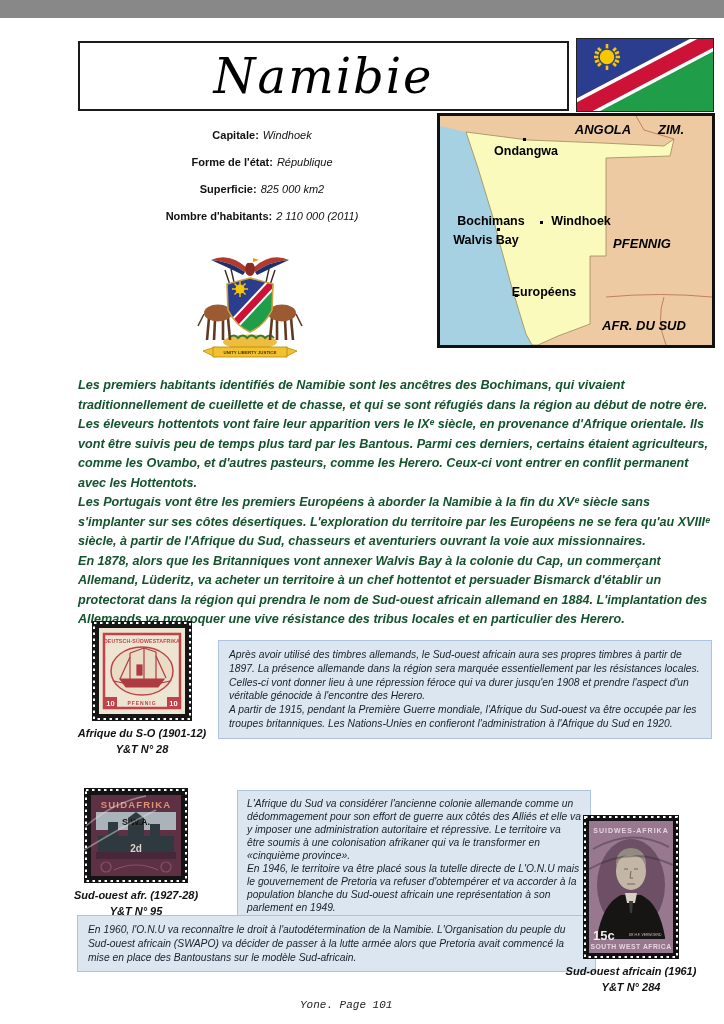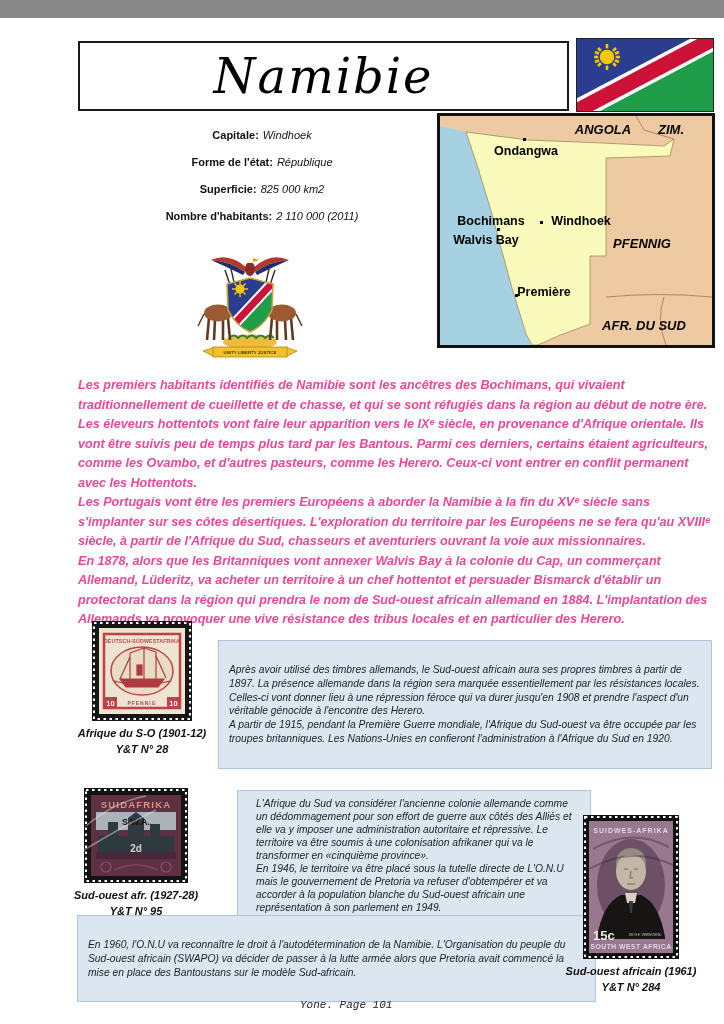--- a/index.html
+++ b/index.html
@@ -27,29 +27,29 @@
   .coa{position:absolute;left:185px;top:230px;width:130px;height:112px;}
   
   .map-box{position:absolute;left:437px;top:95px;width:272px;height:229px;border:3px solid #111;background:#f9a8d4;}
   .map-box svg{position:absolute;left:0;top:0;}
   .map-label{position:absolute;transform:translateX(-50%);white-space:nowrap;font-weight:bold;}
   .country{font-style:italic;font-size:13px;letter-spacing:0px;color:#000;}
   .city{font-size:12.5px;color:#000;}
   .city-dot{position:absolute;width:3px;height:3px;background:#000;}
   
   .history{position:absolute;left:78px;top:358px;width:640px;}
-  .history p{margin:0;font-size:12.6px;font-weight:bold;font-style:italic;line-height:19.5px;color:#ec4899;}
+  .history p{margin:0;font-size:12.6px;font-weight:bold;font-style:italic;line-height:19.5px;color:#14532d;}
   
   .callout{
     position:absolute;background:#dce6f1;border:1px solid #aec4de;
     font-size:10.3px;font-style:italic;line-height:13.8px;color:#17202a;
-    padding:22px 10px;white-space:pre-line;box-sizing:border-box;
+    padding:7px 10px;white-space:pre-line;box-sizing:border-box;
   }
   .callout1{left:218px;top:622px;width:494px;min-height:96px;}
-  .callout2{left:237px;top:772px;width:354px;min-height:125px;line-height:13px;padding:6px 18px;}
+  .callout2{left:237px;top:772px;width:354px;min-height:125px;line-height:13px;padding:6px 9px;}
   .callout3{left:77px;top:897px;width:519px;min-height:54px;}
   
   .stamp-group{position:absolute;text-align:center;}
   .sg1{left:66px;top:603px;width:152px;}
   .sg2{left:62px;top:770px;width:148px;}
   .sg3{left:556px;top:797px;width:150px;}
   .caption{font-size:11px;font-style:italic;font-weight:600;line-height:16px;color:#111;}
   
   .footer{
     position:absolute;left:300px;top:981px;width:200px;text-align:left;
@@ -178,21 +178,21 @@
       <path d="M224,181 Q216,204 226,229" fill="none" stroke="#c27f5e" stroke-width="1"></path>
     </svg>
     <span class="map-label country" style="left:163px;top:6px">ANGOLA</span>
     <span class="map-label country" style="left:231px;top:6px">ZIM.</span>
     <span class="map-label country" style="left:202px;top:120px">PFENNIG</span>
     <span class="map-label country" style="left:204px;top:202px">AFR. DU SUD</span>
     <span class="map-label city" style="left:86px;top:28px">Ondangwa</span>
     <span class="map-label city" style="left:51px;top:98px">Bochimans</span>
     <span class="map-label city" style="left:141px;top:98px">Windhoek</span>
     <span class="map-label city" style="left:46px;top:117px">Walvis Bay</span>
-    <span class="map-label city" style="left:104px;top:169px">Première</span>
+    <span class="map-label city" style="left:104px;top:169px">Européens</span>
     <span class="city-dot" style="left:83px;top:22px"></span>
     <span class="city-dot" style="left:100px;top:105px"></span>
     <span class="city-dot" style="left:57px;top:112px"></span>
     <span class="city-dot" style="left:75px;top:178px"></span>
   </div>
 
   <div class="history">
     <p>Les premiers habitants identifiés de Namibie sont les ancêtres des Bochimans, qui vivaient traditionnellement de cueillette et de chasse, et qui se sont réfugiés dans la région au début de notre ère. Les éleveurs hottentots vont faire leur apparition vers le IXᵉ siècle, en provenance d'Afrique orientale. Ils vont être suivis peu de temps plus tard par les Bantous. Parmi ces derniers, certains étaient agriculteurs, comme les Ovambo, et d'autres pasteurs, comme les Herero. Ceux-ci vont entrer en conflit permanent avec les Hottentots.</p>
     <p>Les Portugais vont être les premiers Européens à aborder la Namibie à la fin du XVᵉ siècle sans s'implanter sur ses côtes désertiques. L'exploration du territoire par les Européens ne se fera qu'au XVIIIᵉ siècle, à partir de l'Afrique du Sud, chasseurs et aventuriers ouvrant la voie aux missionnaires.</p>
     <p>En 1878, alors que les Britanniques vont annexer Walvis Bay à la colonie du Cap, un commerçant Allemand, Lüderitz, va acheter un territoire à un chef hottentot et persuader Bismarck d'établir un protectorat dans la région qui prendra le nom de Sud-ouest africain allemand en 1884. L'implantation des Allemands va provoquer une vive résistance des tribus locales et en particulier des Herero.</p>

